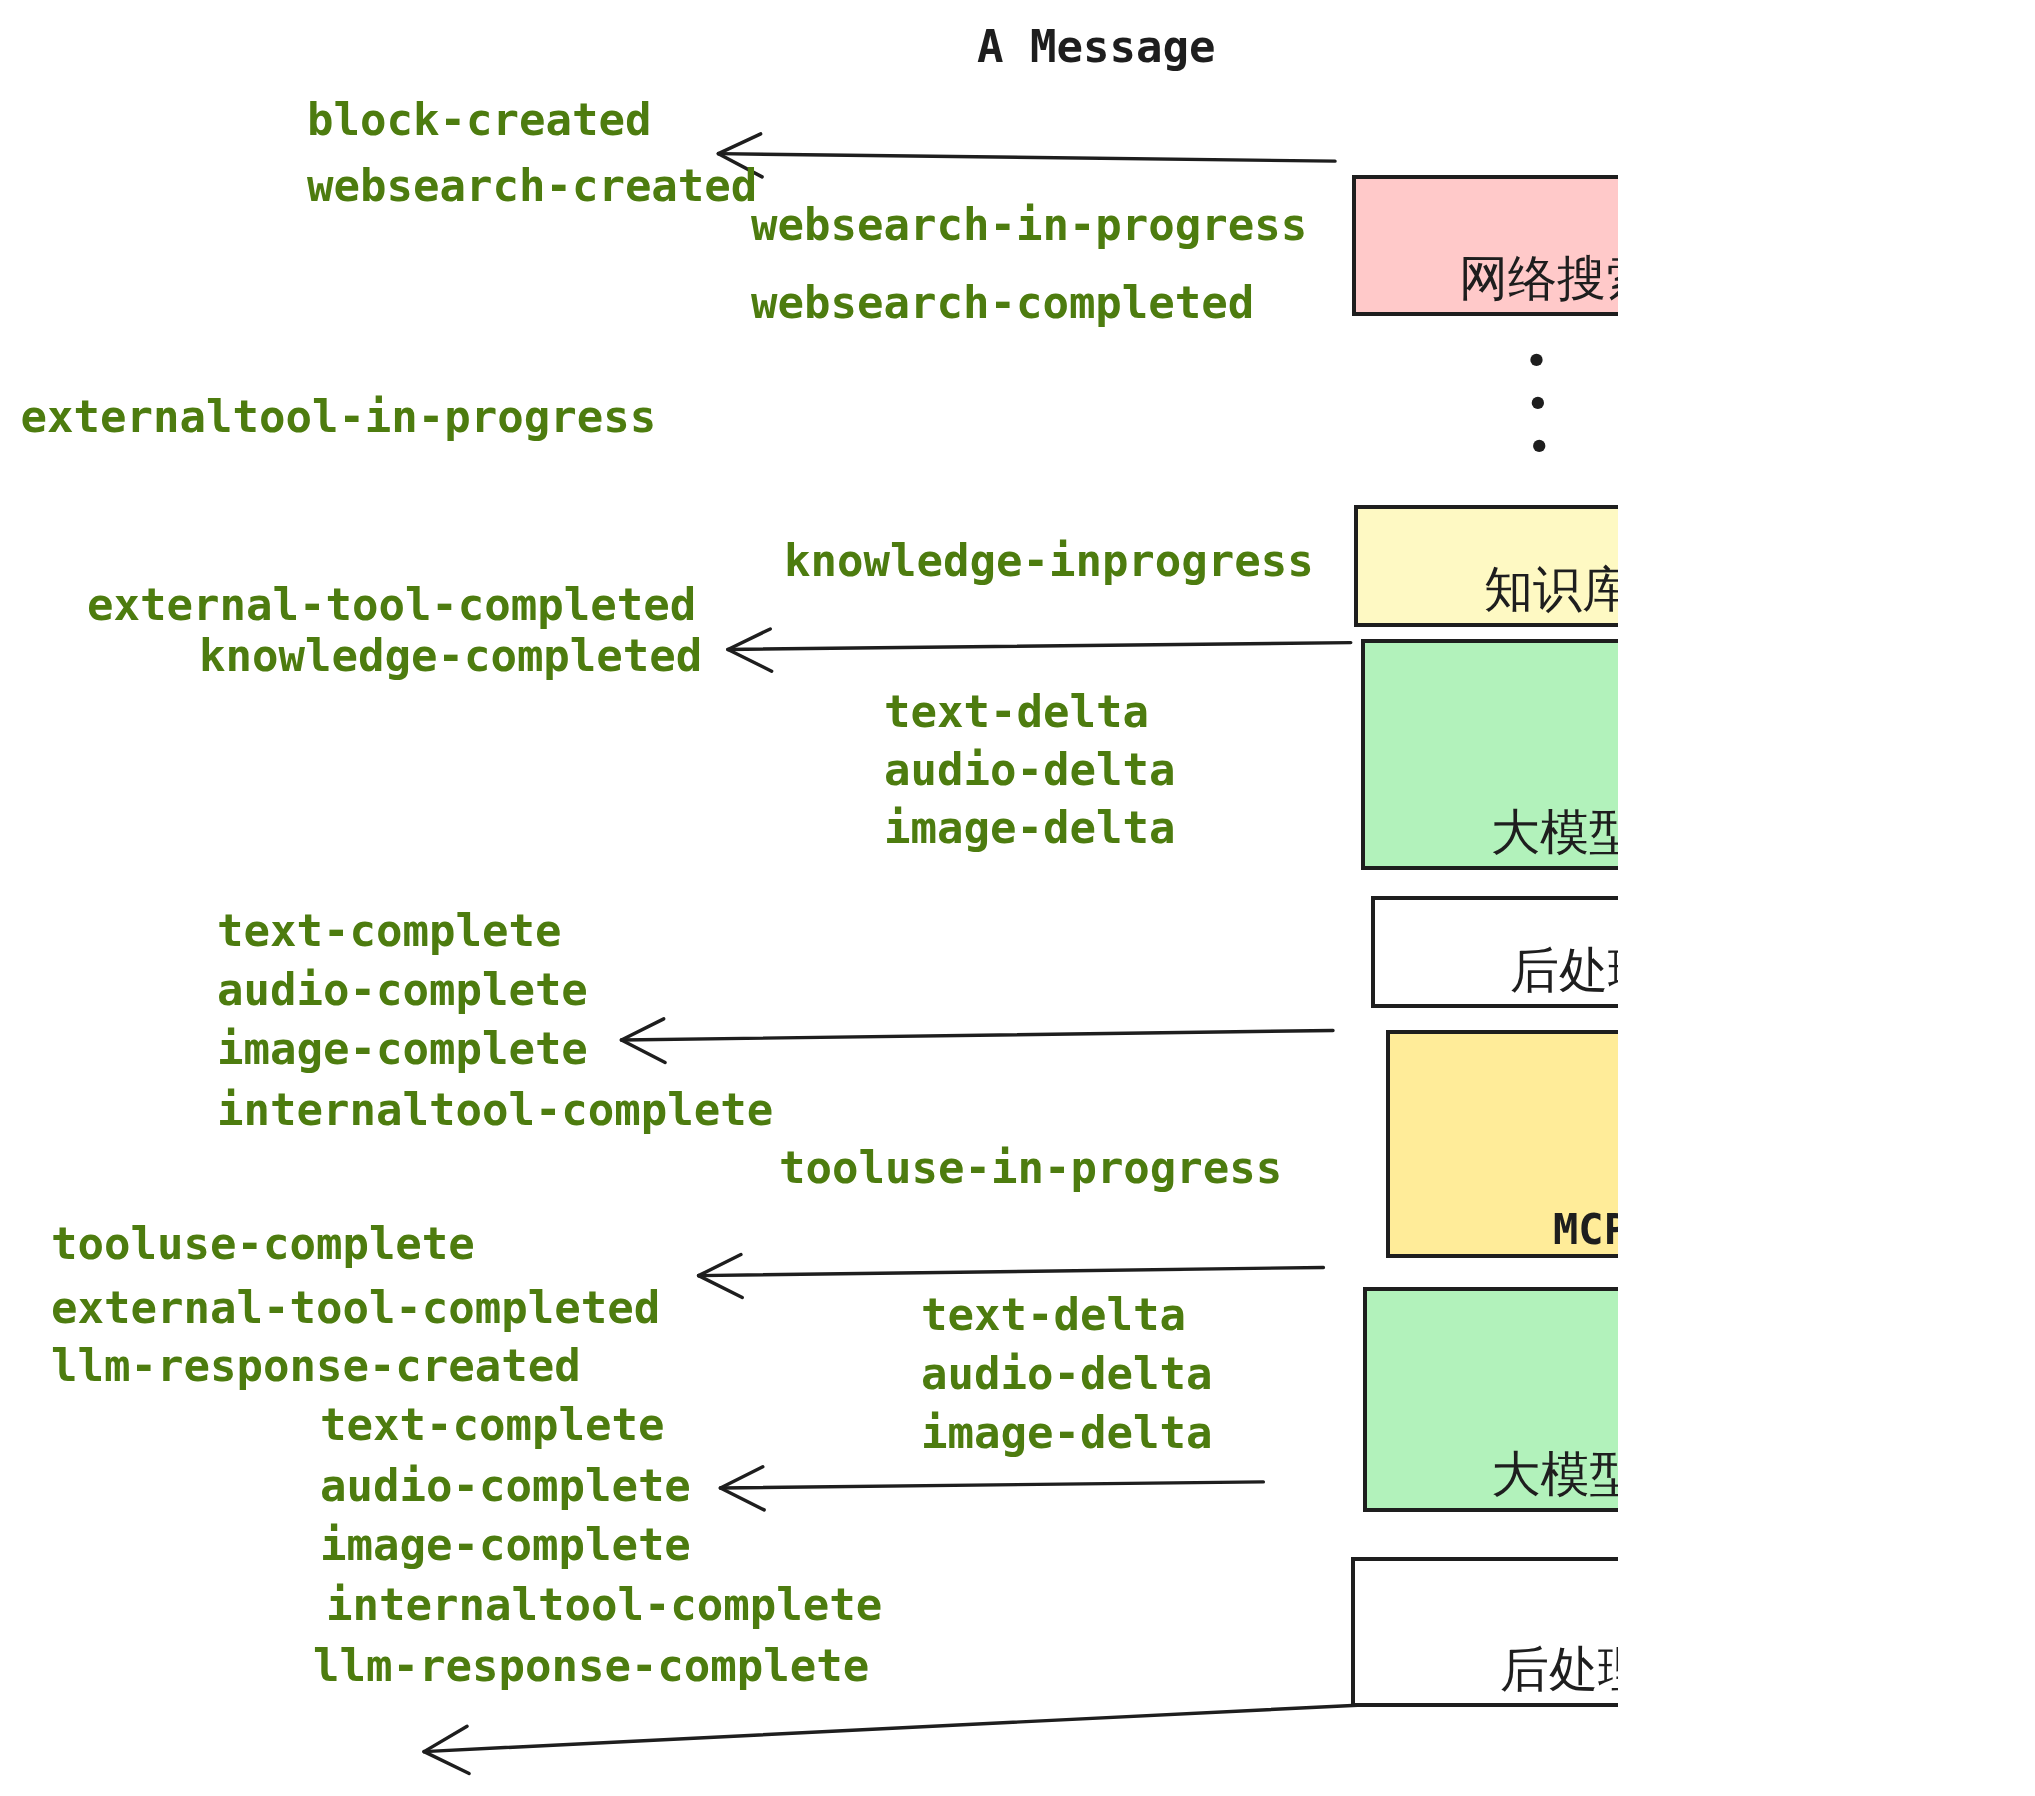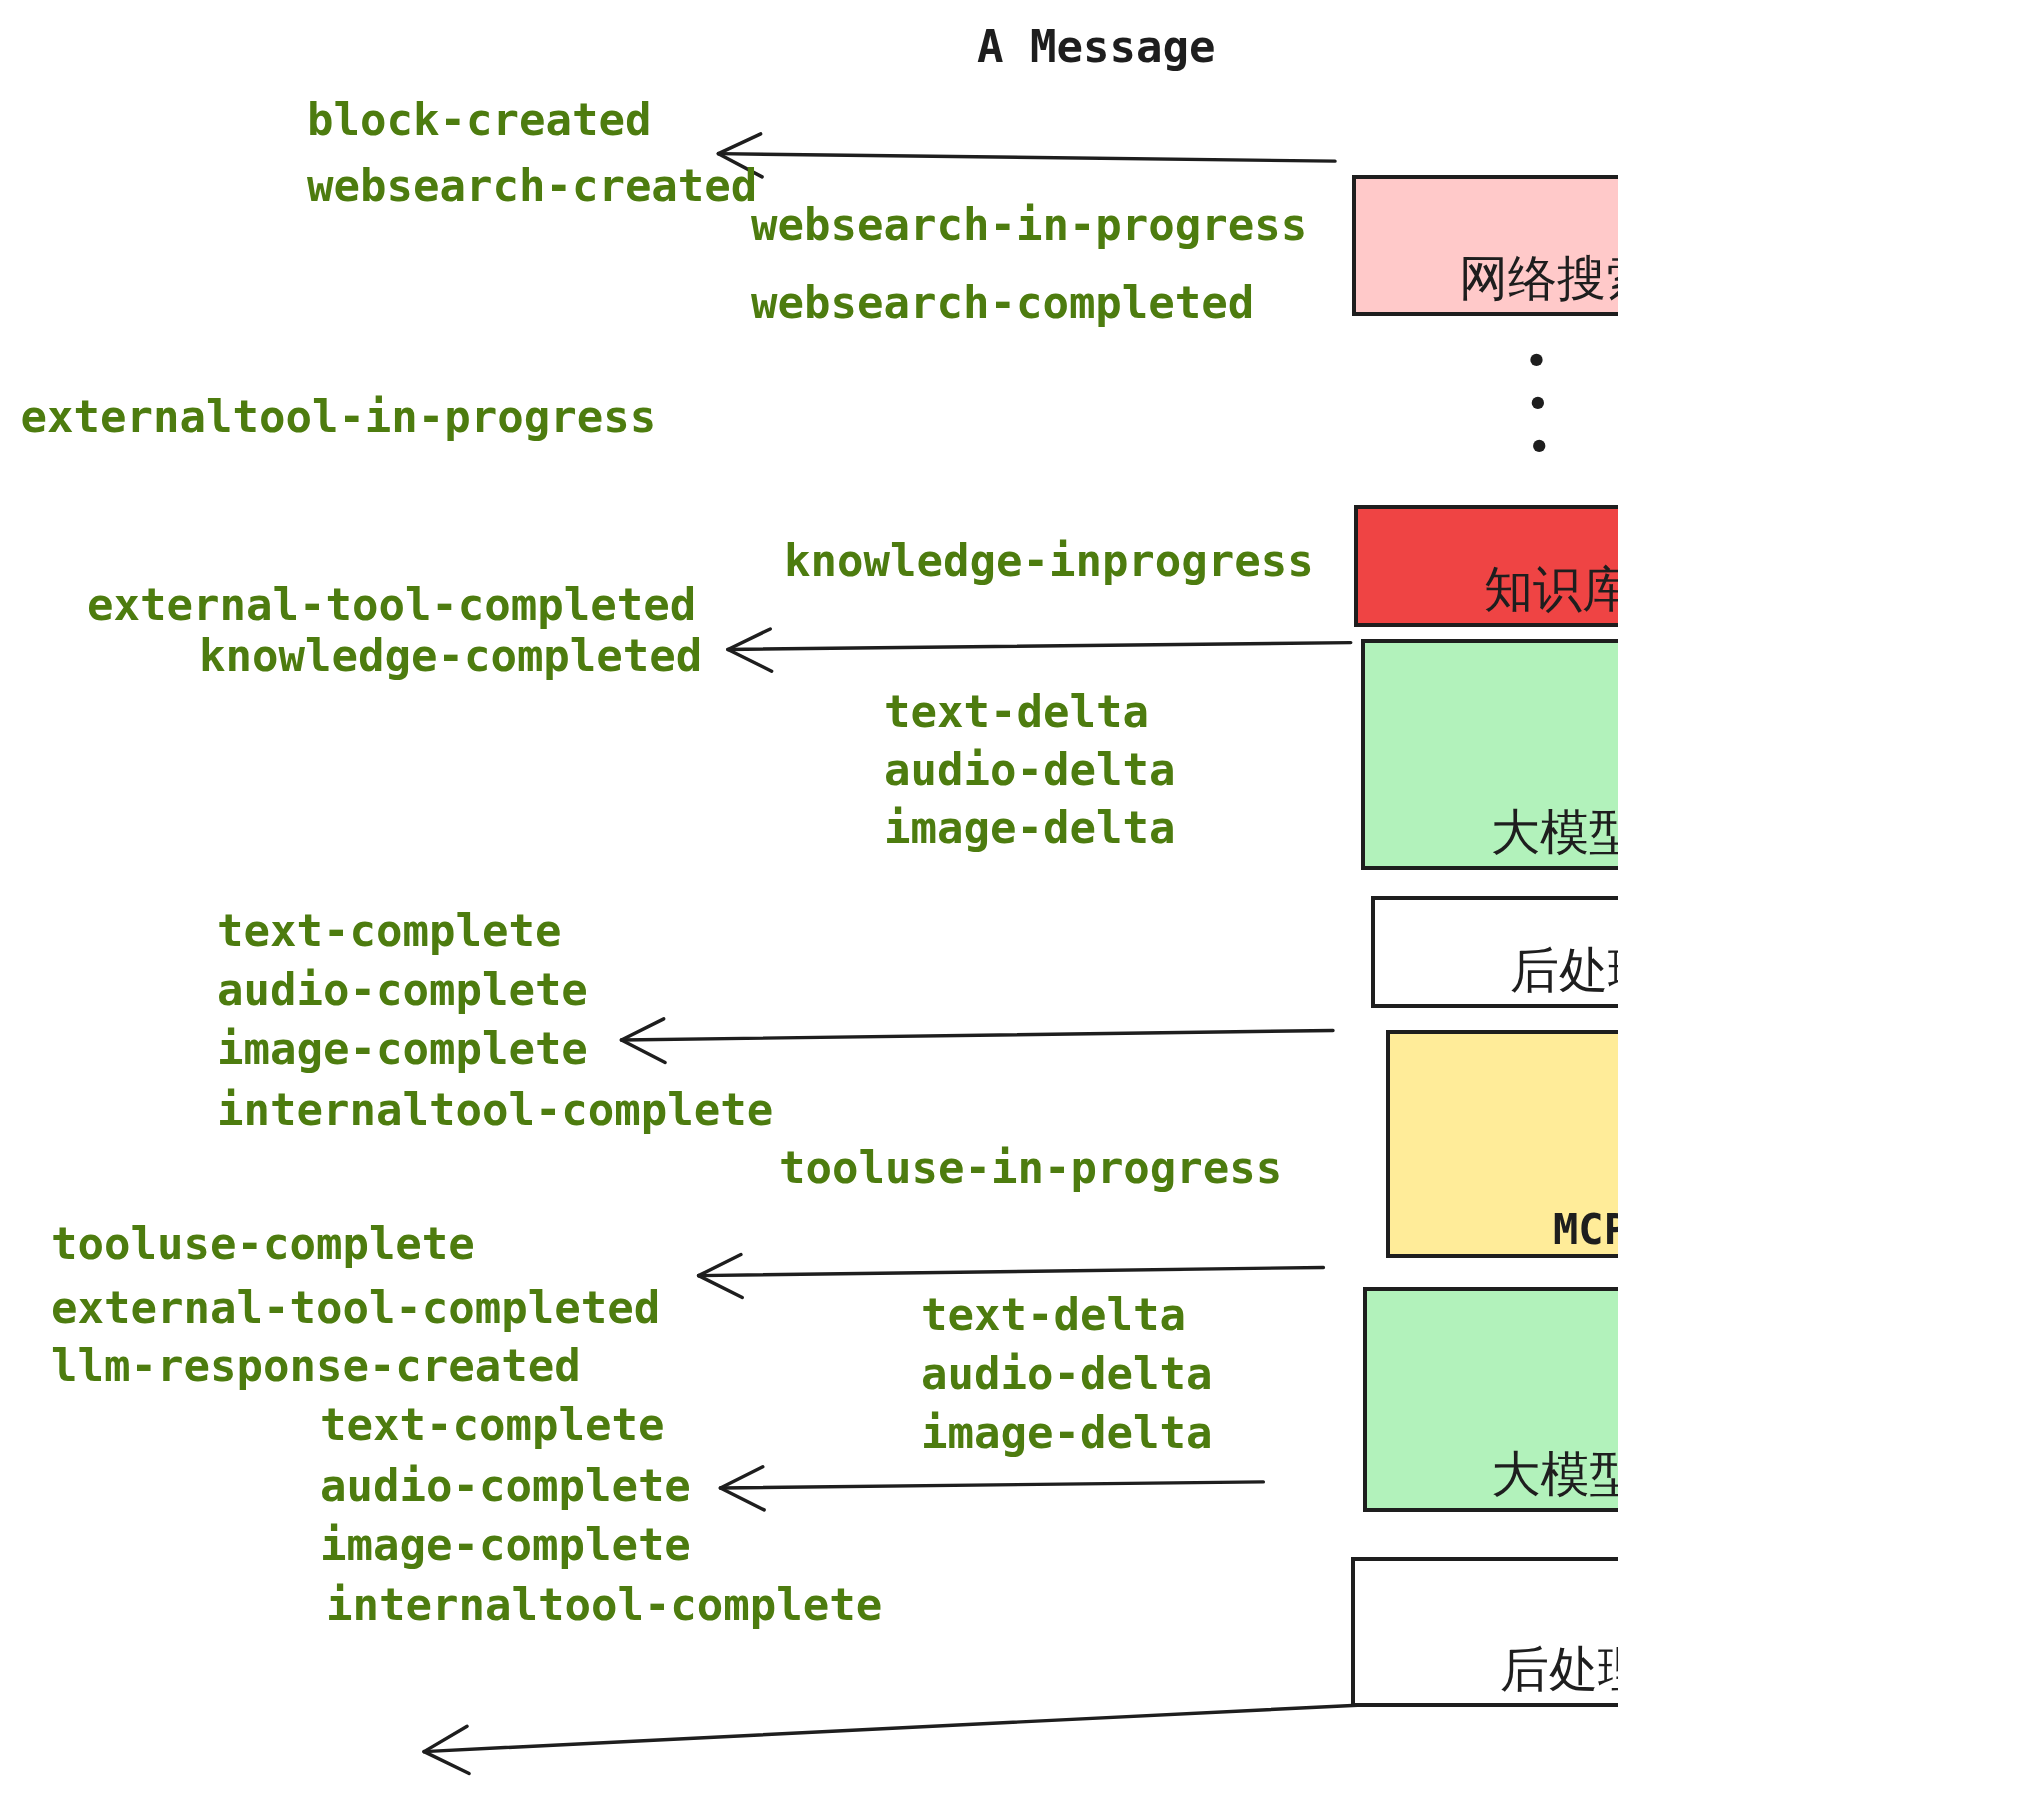--- a/index.html
+++ b/index.html
@@ -122,21 +122,21 @@
       <circle cx="2252" cy="590" r="9"></circle>
       <circle cx="2254" cy="653" r="9"></circle>
     </g>
   </svg>
 
   <div class="title" style="left:977px;top:20.5px">A Message</div>
 
   <div class="box" style="left: 1352px; top: 175px; width: 402px; height: 141px; background: rgb(255, 201, 201);">
     <span>网络搜索</span>
   </div>
-  <div class="box" style="left: 1354px; top: 505px; width: 399px; height: 122px; background: #ef4444;">
+  <div class="box" style="left: 1354px; top: 505px; width: 399px; height: 122px; background: #fef9c3;">
     <span>知识库</span>
   </div>
   <div class="box" style="left: 1361px; top: 639px; width: 399px; height: 231px; background: rgb(178, 242, 187);">
     <span>大模型</span>
   </div>
   <div class="box" style="left: 1371px; top: 896px; width: 417px; height: 112px; background: rgb(255, 255, 255);">
     <span>后处理</span>
   </div>
   <div class="box mono" style="left: 1361px; top: 1030px; width: 402px; height: 228px; background: rgb(255, 236, 153); margin-left: 25px;">
     <span>MCP</span>
@@ -167,18 +167,19 @@
   <div class="ev" style="left:217px;top:1049px">image-complete</div>
   <div class="ev" style="left:217px;top:1110px">internaltool-complete</div>
   <div class="ev" style="left:779px;top:1168px">tooluse-in-progress</div>
   <div class="ev" style="left:51px;top:1244px">tooluse-complete</div>
   <div class="ev" style="left:51px;top:1308px">external-tool-completed</div>
   <div class="ev" style="left:51px;top:1366px">llm-response-created</div>
   <div class="ev" style="left:320px;top:1425px">text-complete</div>
   <div class="ev" style="left:320px;top:1486px">audio-complete</div>
   <div class="ev" style="left:320px;top:1545px">image-complete</div>
   <div class="ev" style="left:326px;top:1605px">internaltool-complete</div>
+  <div class="ev" style="left:313px;top:1666px">llm-response-complete</div>
   <div class="ev" style="left:921px;top:1315px">text-delta</div>
   <div class="ev" style="left:921px;top:1374px">audio-delta</div>
   <div class="ev" style="left:921px;top:1433px">image-delta</div>
 
 </div>
 
 
 </body></html>

